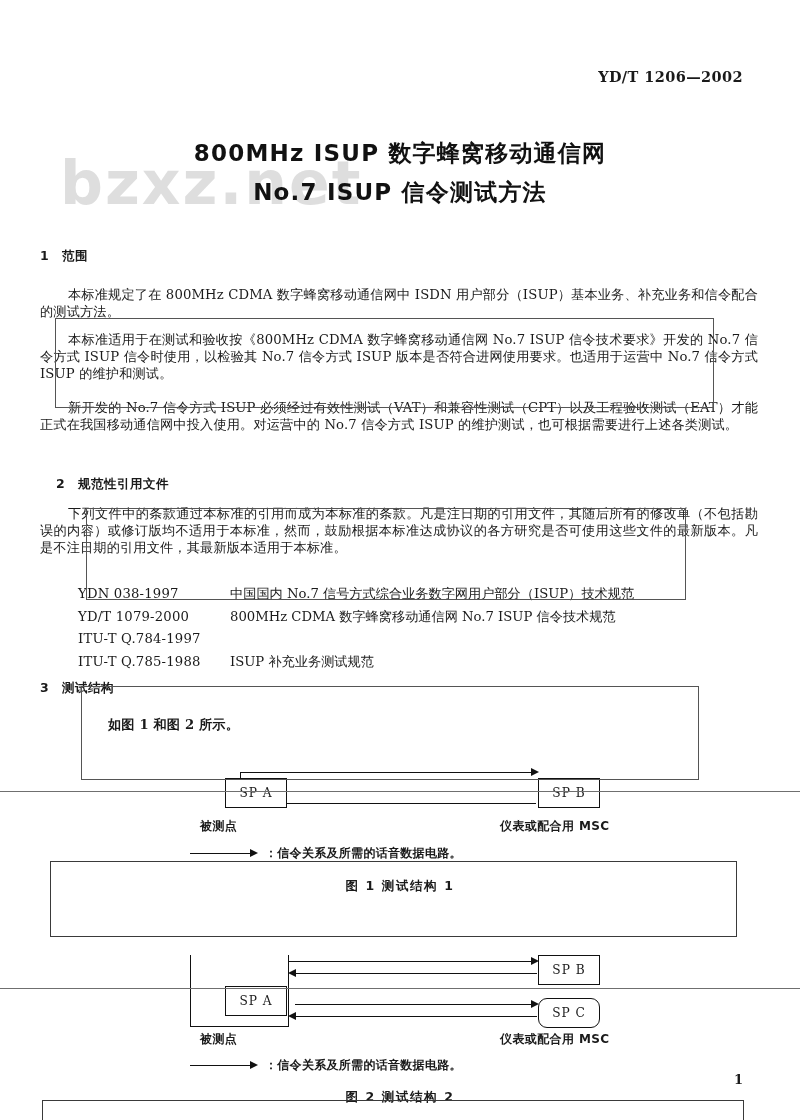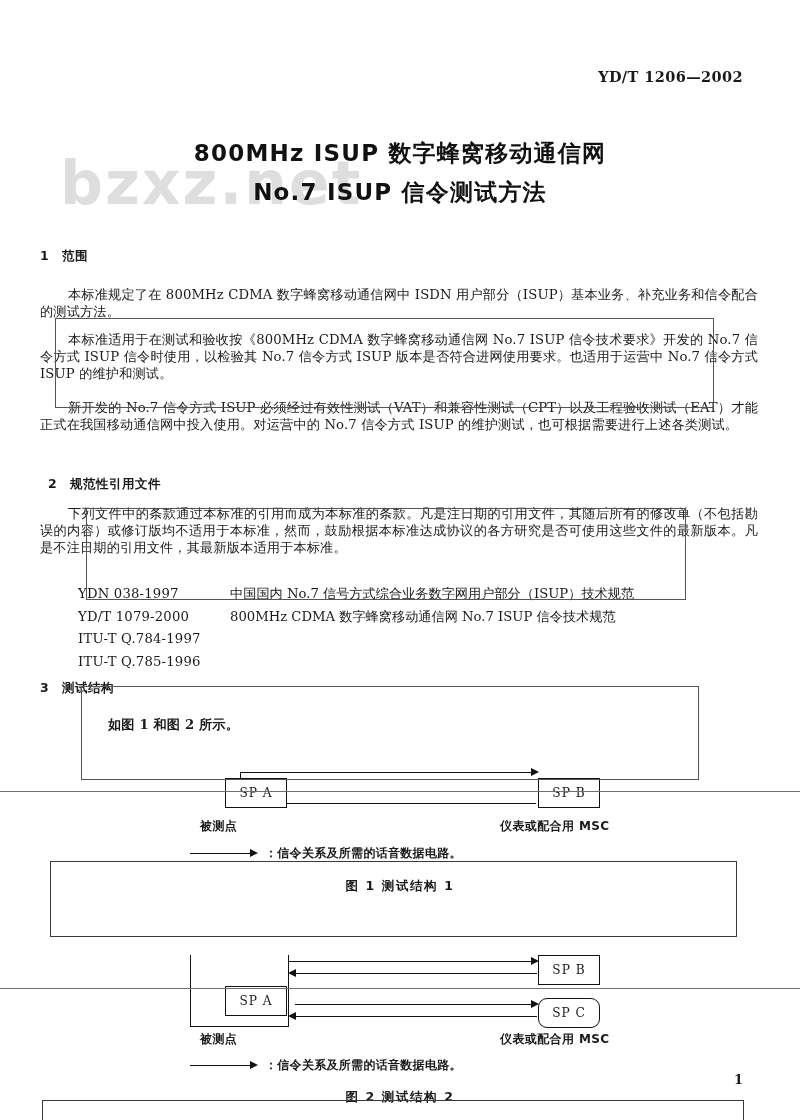--- a/index.html
+++ b/index.html
@@ -165,40 +165,41 @@
   <div class="sec-head" style="left:40px;top:248px;">
     <span class="sec-num">1</span><span>范围</span>
   </div>
 
   <div class="para indent" style="left:40px;top:286px;width:718px;">本标准规定了在 800MHz CDMA 数字蜂窝移动通信网中 ISDN 用户部分（ISUP）基本业务、补充业务和信令配合的测试方法。</div>
 
   <div class="para indent" style="left:40px;top:331px;width:718px;">本标准适用于在测试和验收按《800MHz CDMA 数字蜂窝移动通信网 No.7 ISUP 信令技术要求》开发的 No.7 信令方式 ISUP 信令时使用，以检验其 No.7 信令方式 ISUP 版本是否符合进网使用要求。也适用于运营中 No.7 信令方式 ISUP 的维护和测试。</div>
 
   <div class="para indent" style="left:40px;top:399px;width:718px;">新开发的 No.7 信令方式 ISUP 必须经过有效性测试（VAT）和兼容性测试（CPT）以及工程验收测试（EAT）才能正式在我国移动通信网中投入使用。对运营中的 No.7 信令方式 ISUP 的维护测试，也可根据需要进行上述各类测试。</div>
 
-  <div class="sec-head" style="left:48px;top:476px;">
+  <div class="sec-head" style="left:56px;top:476px;">
     <span class="sec-num">2</span><span>规范性引用文件</span>
   </div>
 
   <div class="para indent" style="left:40px;top:505px;width:718px;">下列文件中的条款通过本标准的引用而成为本标准的条款。凡是注日期的引用文件，其随后所有的修改单（不包括勘误的内容）或修订版均不适用于本标准，然而，鼓励根据本标准达成协议的各方研究是否可使用这些文件的最新版本。凡是不注日期的引用文件，其最新版本适用于本标准。</div>
 
   <div class="ref-list">
     <div class="ref-row">
       <span class="ref-id">YDN 038-1997</span>
       <span class="ref-title">中国国内 No.7 信号方式综合业务数字网用户部分（ISUP）技术规范</span>
     </div>
     <div class="ref-row">
       <span class="ref-id">YD/T 1079-2000</span>
       <span class="ref-title">800MHz CDMA 数字蜂窝移动通信网 No.7 ISUP 信令技术规范</span>
     </div>
     <div class="ref-row">
       <span class="ref-id">ITU-T Q.784-1997</span>
     </div>
     <div class="ref-row">
-      <span class="ref-id">ITU-T Q.785-1996</span>
+      <span class="ref-id">ITU-T Q.785-1988</span>
+      <span class="ref-title">ISUP 补充业务测试规范</span>
     </div>
   </div>
 
   <div class="sec-head" style="left:40px;top:680px;">
     <span class="sec-num">3</span><span>测试结构</span>
   </div>
 
   <div class="para" style="left:108px;top:716px;width:600px;font-weight:bold;">如图 1 和图 2 所示。</div>
 
   <div class="fig" style="top:760px;">

